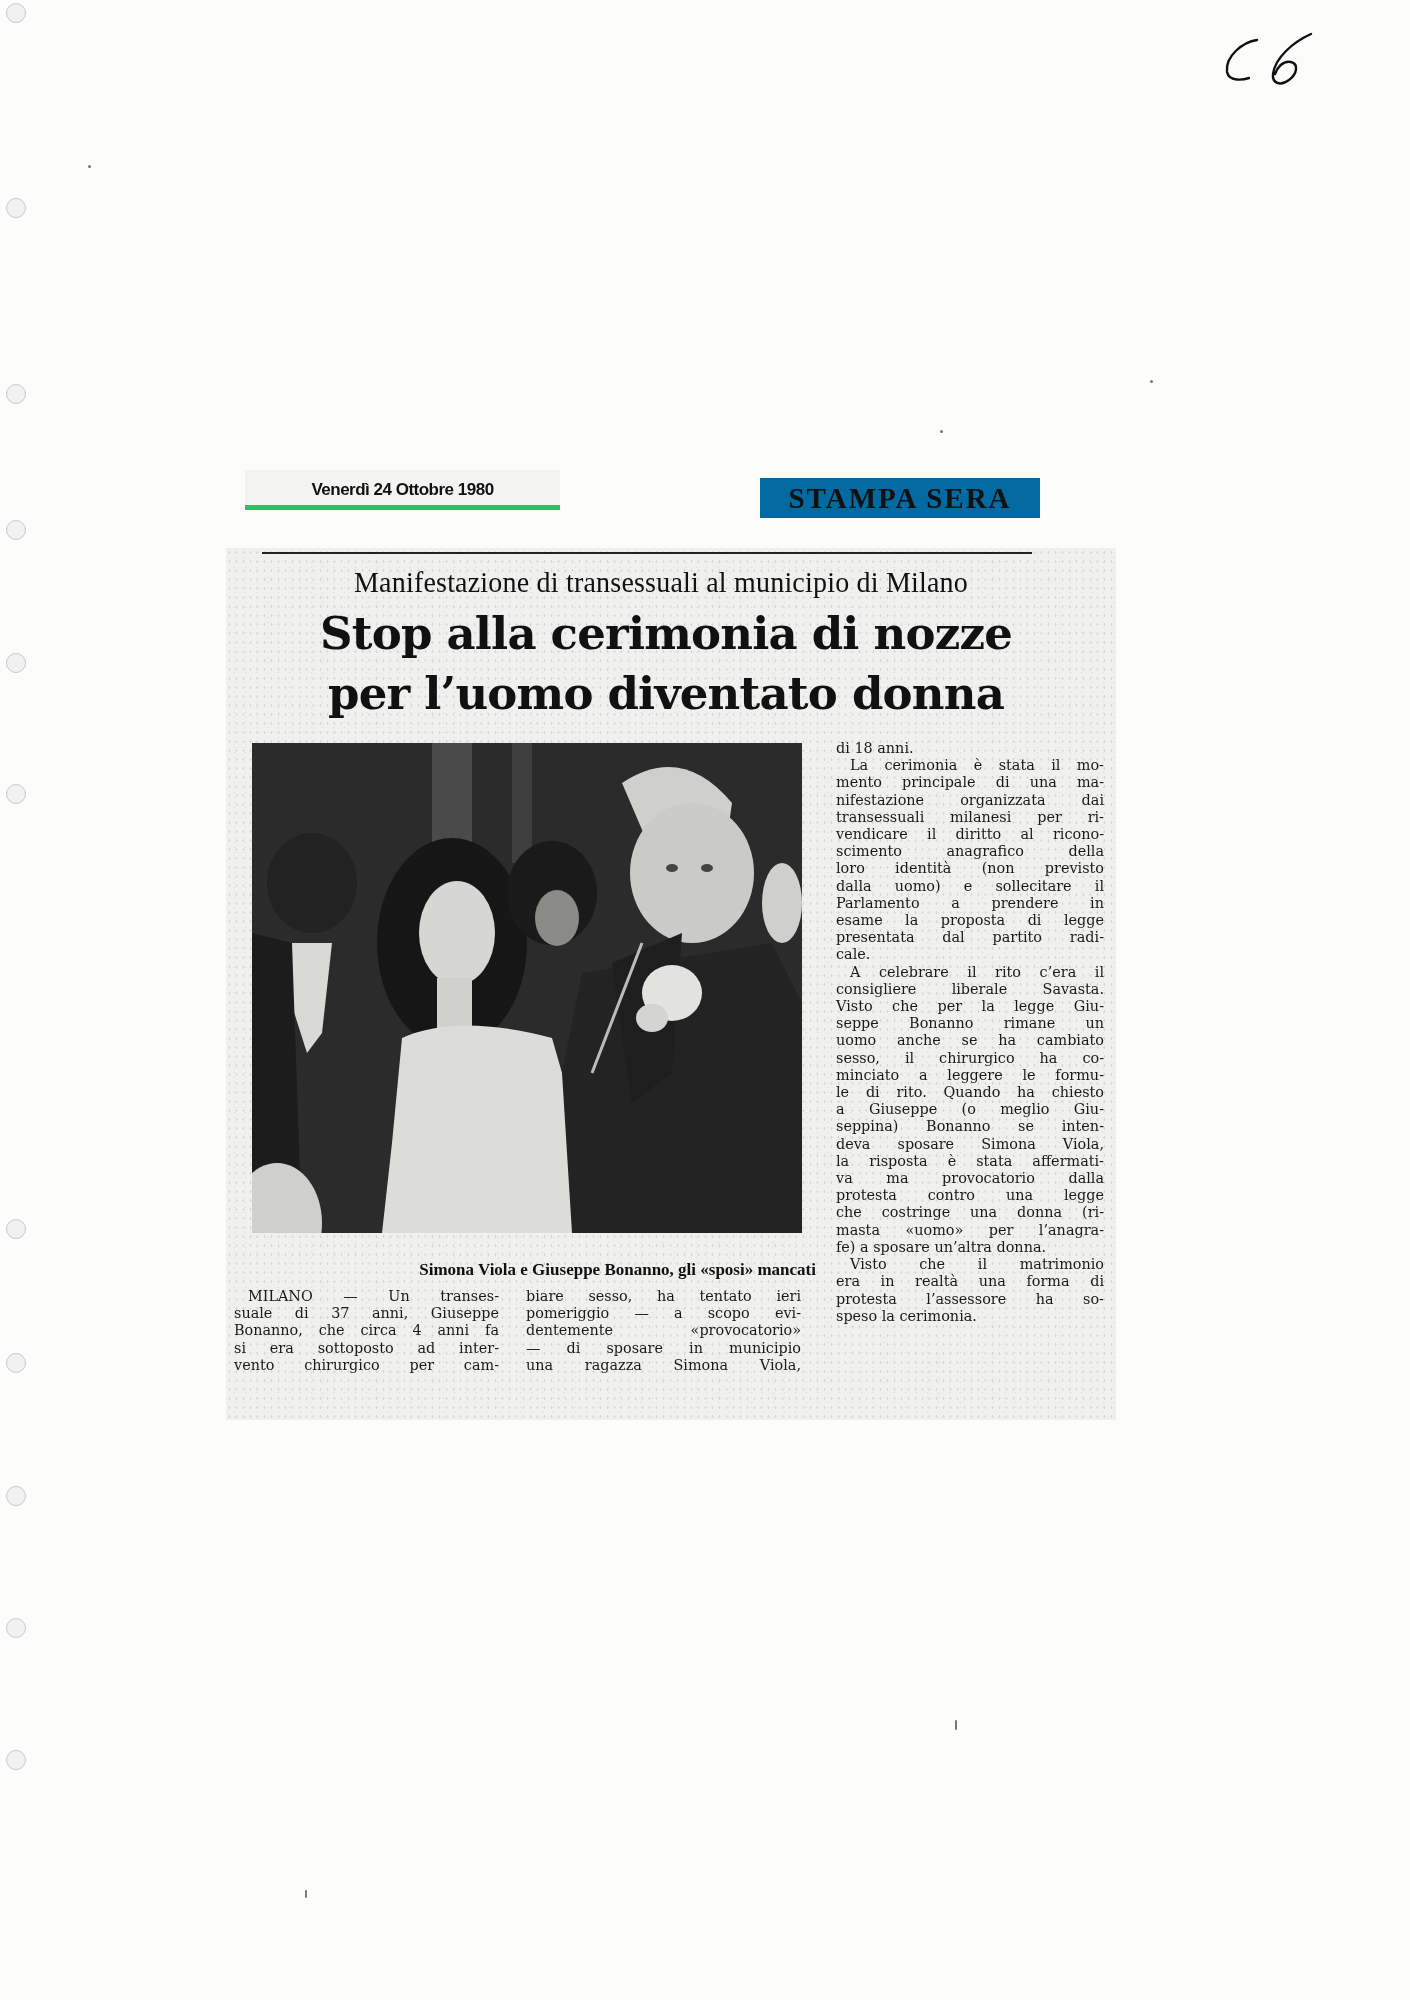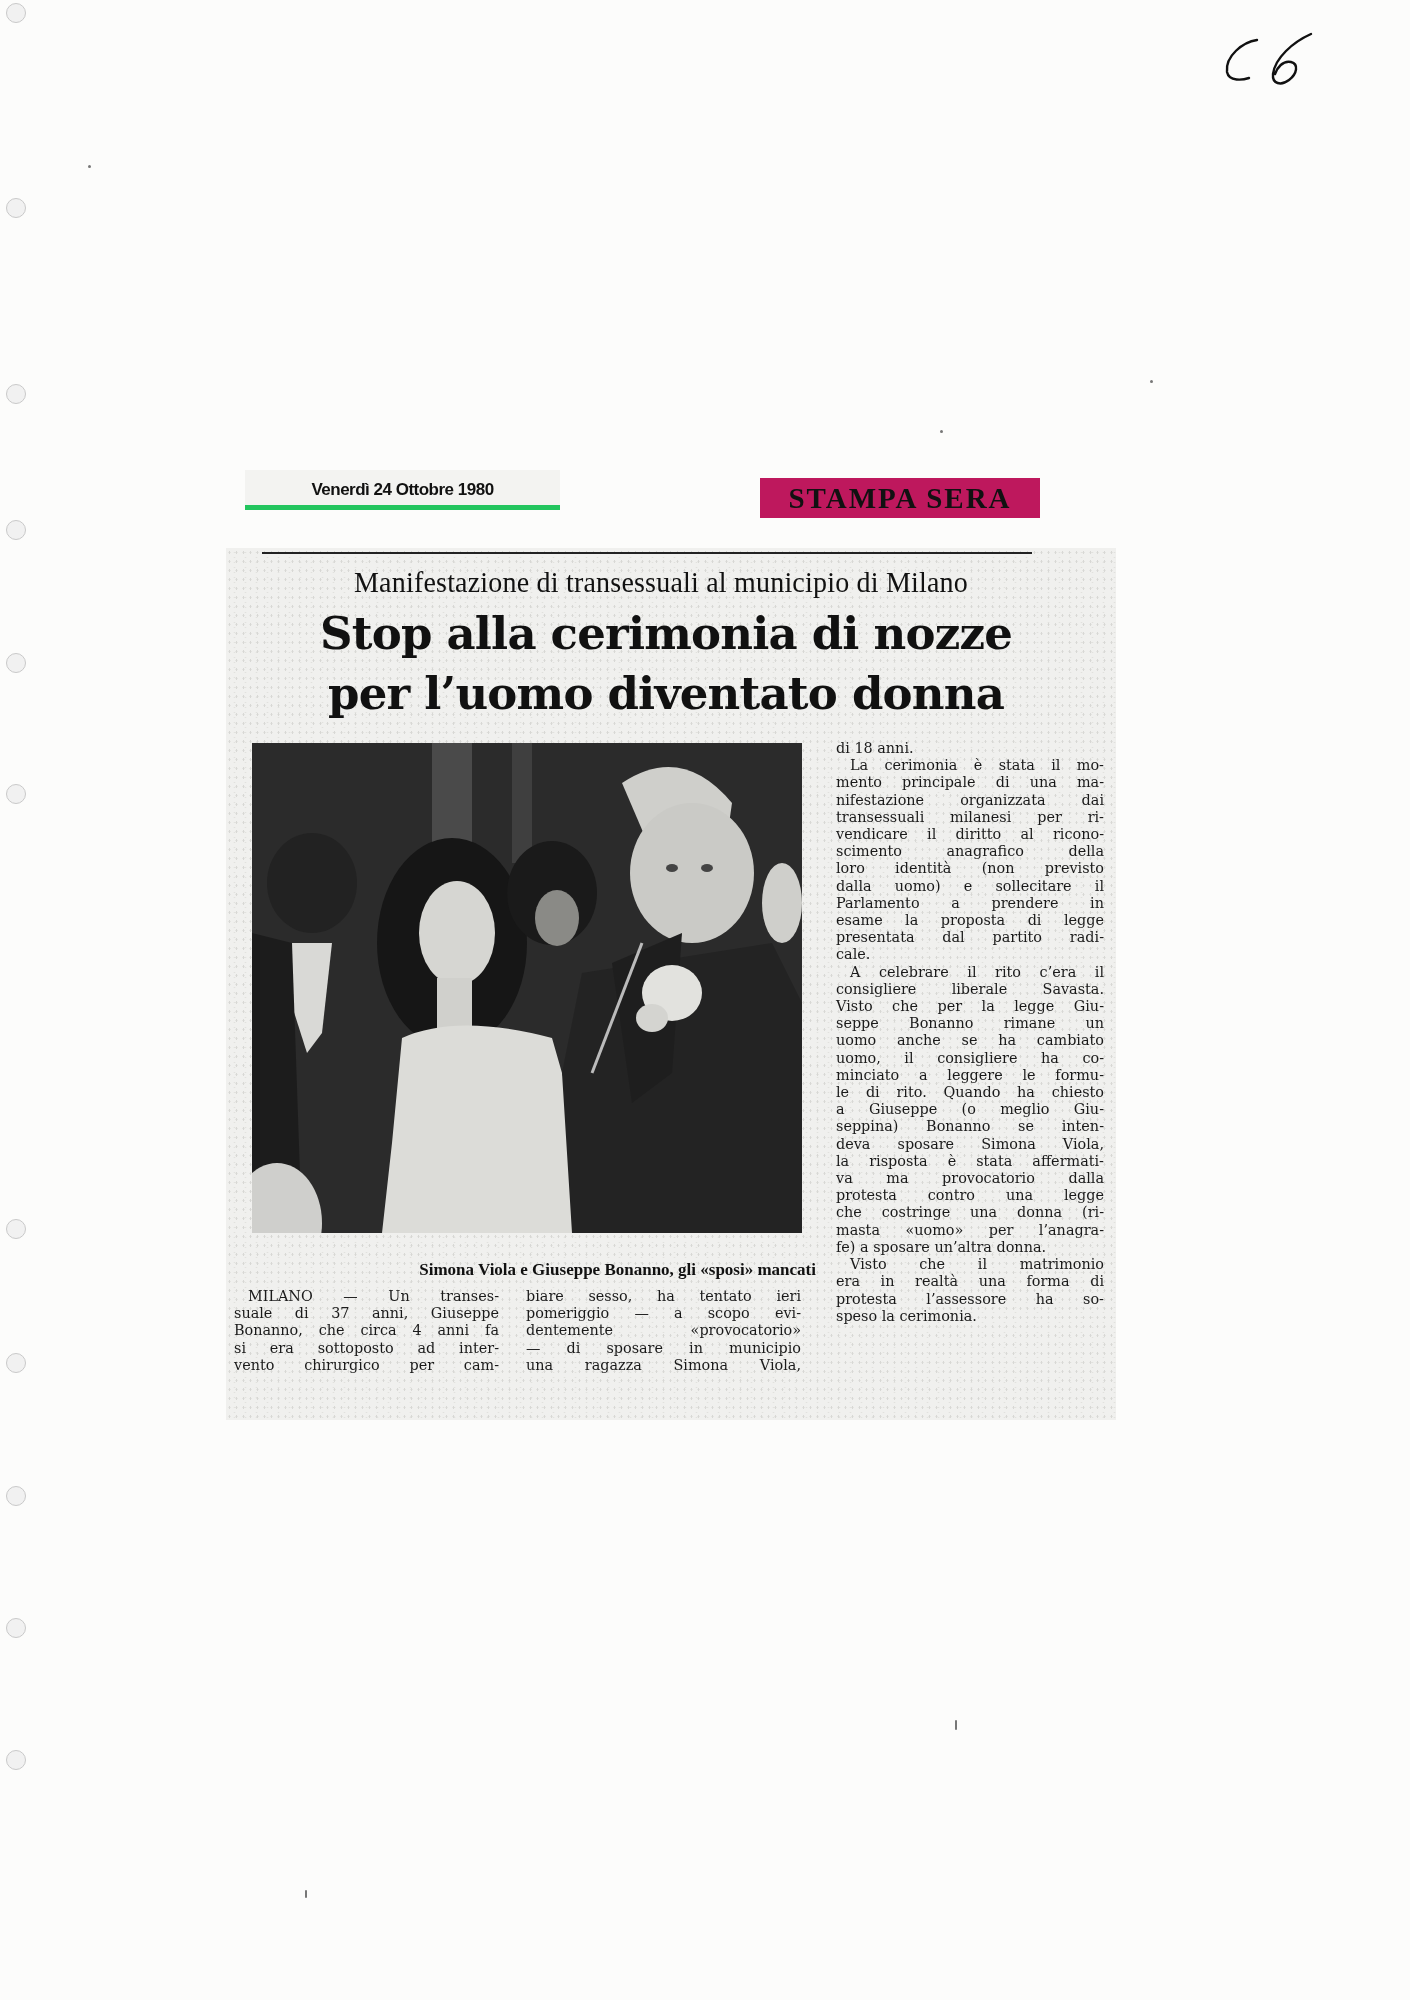--- a/index.html
+++ b/index.html
@@ -24,21 +24,21 @@
     background:#f3f3f1;
     border-bottom:5px solid #22c55e;
     box-sizing:border-box;
     font-family:"Liberation Sans", sans-serif; font-weight:bold;
     font-size:17px; letter-spacing:-0.5px;
     display:flex; align-items:center; justify-content:center;
     padding-top:4px;
   }
   .paper-name {
     position:absolute; left:760px; top:478px; width:280px; height:40px;
-    background:#be185d;
+    background:#0369a1;
     font-family:"Liberation Serif", serif; font-weight:bold;
     font-size:29px; letter-spacing:2px;
     display:flex; align-items:center; justify-content:center;
   }
 
   
   .clipping {
     position:absolute; left:226px; top:548px; width:890px; height:872px;
     background:#f0f0ee;
     background-image:
@@ -192,21 +192,21 @@
       <span class="ln">dalla uomo) e sollecitare il</span>
       <span class="ln">Parlamento a prendere in</span>
       <span class="ln">esame la proposta di legge</span>
       <span class="ln">presentata dal partito radi-</span>
       <span class="ln last">cale.</span>
       <span class="ln indent">A celebrare il rito c’era il</span>
       <span class="ln">consigliere liberale Savasta.</span>
       <span class="ln">Visto che per la legge Giu-</span>
       <span class="ln">seppe Bonanno rimane un</span>
       <span class="ln">uomo anche se ha cambiato</span>
-      <span class="ln">uomo, il consigliere ha co-</span>
+      <span class="ln">sesso, il chirurgico ha co-</span>
       <span class="ln">minciato a leggere le formu-</span>
       <span class="ln">le di rito. Quando ha chiesto</span>
       <span class="ln">a Giuseppe (o meglio Giu-</span>
       <span class="ln">seppina) Bonanno se inten-</span>
       <span class="ln">deva sposare Simona Viola,</span>
       <span class="ln">la risposta è stata affermati-</span>
       <span class="ln">va ma provocatorio dalla</span>
       <span class="ln">protesta contro una legge</span>
       <span class="ln">che costringe una donna (ri-</span>
       <span class="ln">masta «uomo» per l’anagra-</span>

